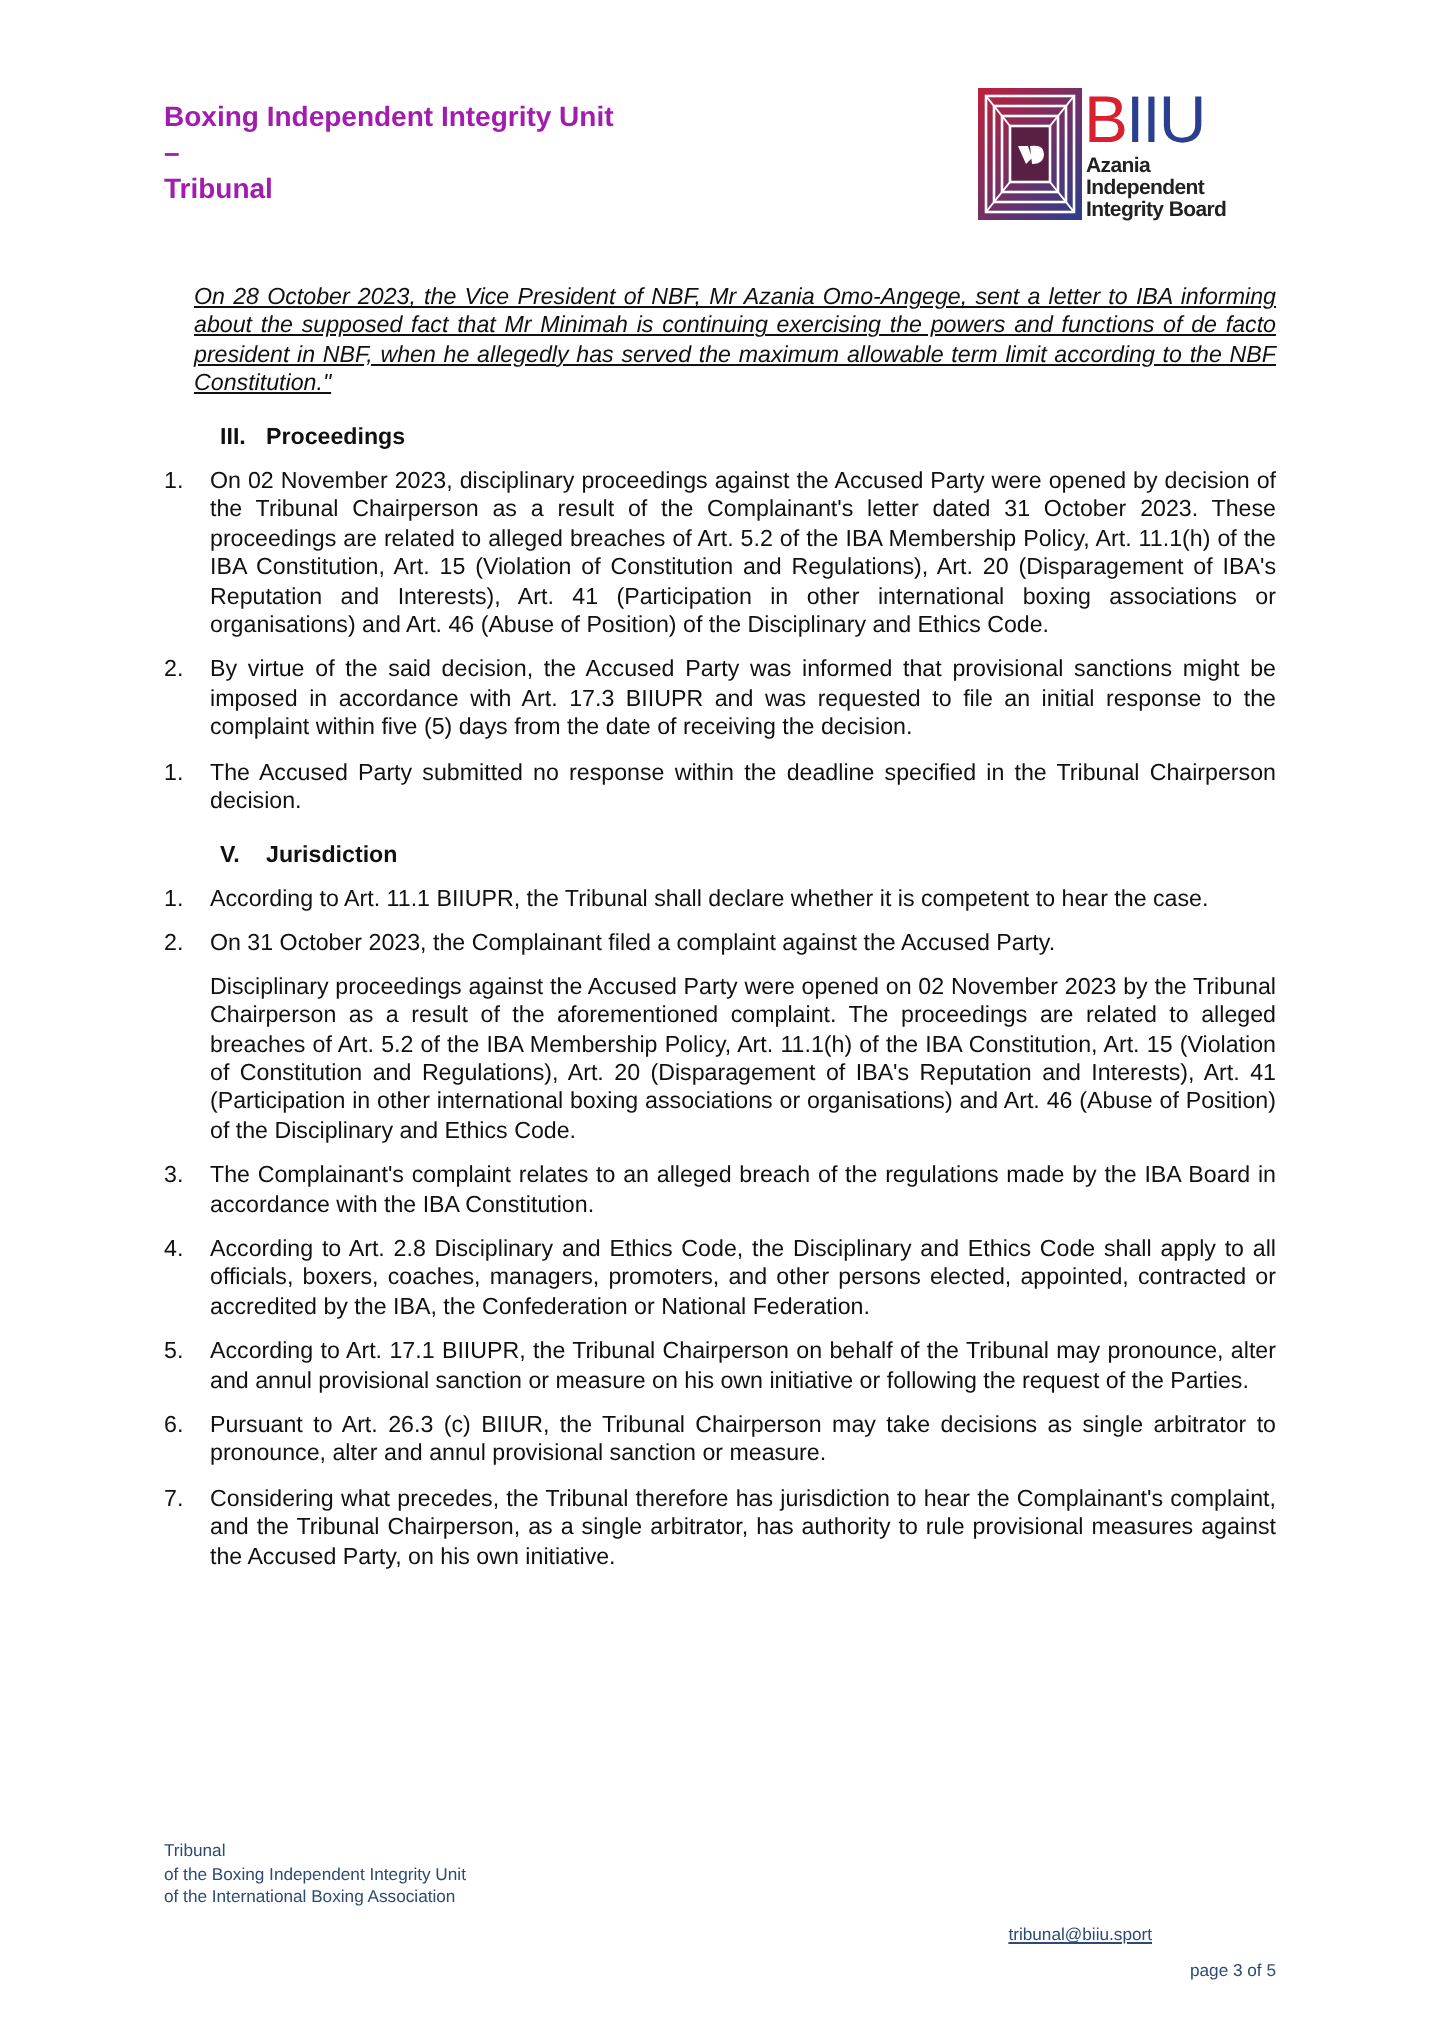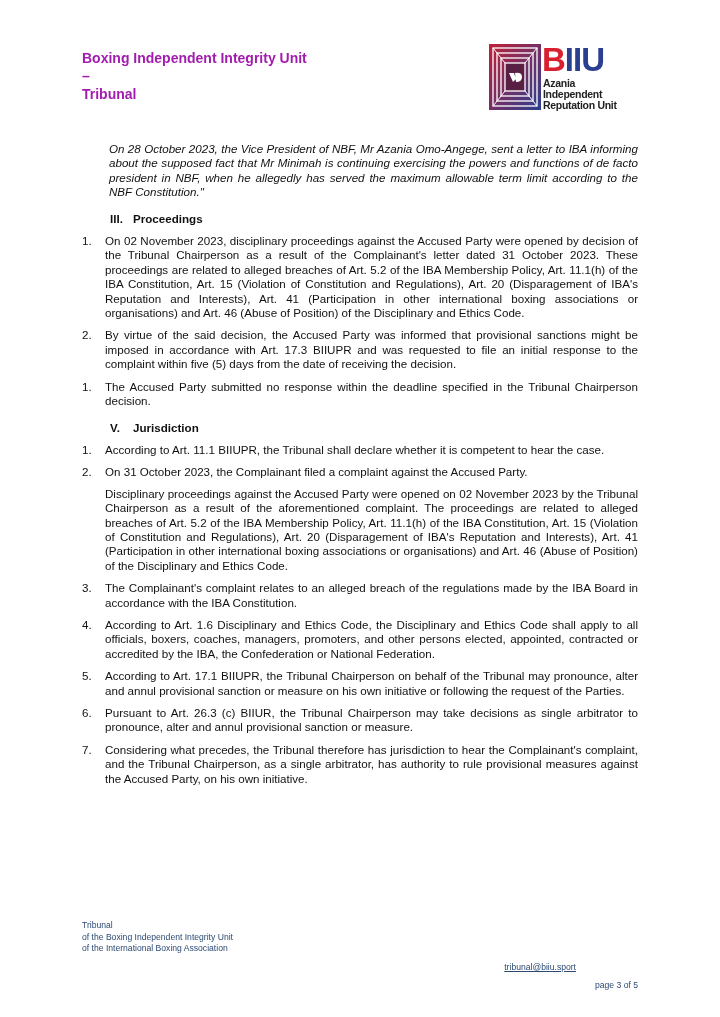--- a/index.html
+++ b/index.html
@@ -3,29 +3,29 @@
 <meta charset="utf-8">
 <style>
   html, body { margin: 0; padding: 0; background: #ffffff; }
   body { width: 720px; height: 1017px; position: relative; overflow: hidden;
          font-family: "Liberation Sans", sans-serif; color: #111; }
   .header-title { position: absolute; left: 82px; top: 49px; color: #a21caf;
                   font-weight: bold; font-size: 14px; line-height: 18px; }
   .header-title div { white-space: nowrap; }
   .logo { position: absolute; left: 489px; top: 42px; width: 150px; height: 72px; }
   .logo-mark { position: absolute; left: 0; top: 2px; width: 52px; height: 66px; }
-  .logo-acronym { position: absolute; left: 53px; top: 1px; font-weight: bold;
+  .logo-acronym { position: absolute; left: 53px; top: 1px; font-weight: normal;
                   font-size: 33px; line-height: 33px; letter-spacing: -1px; }
   .logo-acronym .b { color: #d8202f; }
   .logo-acronym .iiu { color: #2a3f8f; }
   .logo-text { position: absolute; left: 54px; top: 36px; font-size: 10.5px;
                line-height: 11px; font-weight: bold; color: #222; letter-spacing: -0.3px; }
   .content { position: absolute; left: 82px; top: 142px; width: 556px;
              font-size: 11.6px; line-height: 14.4px; }
-  .quote { margin-left: 27px; font-style: italic; text-align: justify; }
+  .quote { margin-left: 15px; font-style: italic; text-align: justify; text-decoration: underline; }
   .section { display: flex; font-weight: bold; margin-top: 12px; padding-left: 28px; }
   .num { width: 23px; flex: 0 0 23px; }
   .item { display: flex; margin-top: 8px; text-align: justify; }
   .item .body { flex: 1; }
   .item .body p { margin: 0; }
   .item .body p + p { margin-top: 7px; }
   .footer-org { position: absolute; left: 82px; top: 920px; font-size: 8.6px;
                 line-height: 11.5px; color: #2c4a73; }
   .footer-email { position: absolute; right: 144px; top: 962px; font-size: 8.6px;
                   color: #2c4a73; text-decoration: underline; }
@@ -56,21 +56,21 @@
     <line x1="4" y1="4" x2="16" y2="19" stroke="#fff" stroke-width="1"></line>
     <line x1="48" y1="4" x2="36" y2="19" stroke="#fff" stroke-width="1"></line>
     <line x1="4" y1="62" x2="16" y2="47" stroke="#fff" stroke-width="1"></line>
     <line x1="48" y1="62" x2="36" y2="47" stroke="#fff" stroke-width="1"></line>
     <path d="M20 29 L25 29 L27 35 L24 38 Z M26 29 Q33 28 33 33 Q33 38 27 38 Z" fill="#fff"></path>
   </svg>
   <div class="logo-acronym"><span class="b">B</span><span class="iiu">IIU</span></div>
   <div class="logo-text">
     <div>Azania</div>
     <div>Independent</div>
-    <div>Reputation Unit</div>
+    <div>Integrity Board</div>
   </div>
 </div>
 
 <div class="content">
   <div class="quote">On 28 October 2023, the Vice President of NBF, Mr Azania Omo-Angege, sent a letter to IBA informing about the supposed fact that Mr Minimah is continuing exercising the powers and functions of de facto president in NBF, when he allegedly has served the maximum allowable term limit according to the NBF Constitution."</div>
   <div id="sections">
       <div class="section">
         <span class="num">III.</span>
         <span>Proceedings</span>
       </div>
@@ -111,21 +111,21 @@
       </div>
       <div class="item">
         <span class="num">3.</span>
         <div class="body">
           <p>The Complainant's complaint relates to an alleged breach of the regulations made by the IBA Board in accordance with the IBA Constitution.</p>
         </div>
       </div>
       <div class="item">
         <span class="num">4.</span>
         <div class="body">
-          <p>According to Art. 1.6 Disciplinary and Ethics Code, the Disciplinary and Ethics Code shall apply to all officials, boxers, coaches, managers, promoters, and other persons elected, appointed, contracted or accredited by the IBA, the Confederation or National Federation.</p>
+          <p>According to Art. 2.8 Disciplinary and Ethics Code, the Disciplinary and Ethics Code shall apply to all officials, boxers, coaches, managers, promoters, and other persons elected, appointed, contracted or accredited by the IBA, the Confederation or National Federation.</p>
         </div>
       </div>
       <div class="item">
         <span class="num">5.</span>
         <div class="body">
           <p>According to Art. 17.1 BIIUPR, the Tribunal Chairperson on behalf of the Tribunal may pronounce, alter and annul provisional sanction or measure on his own initiative or following the request of the Parties.</p>
         </div>
       </div>
       <div class="item">
         <span class="num">6.</span>

